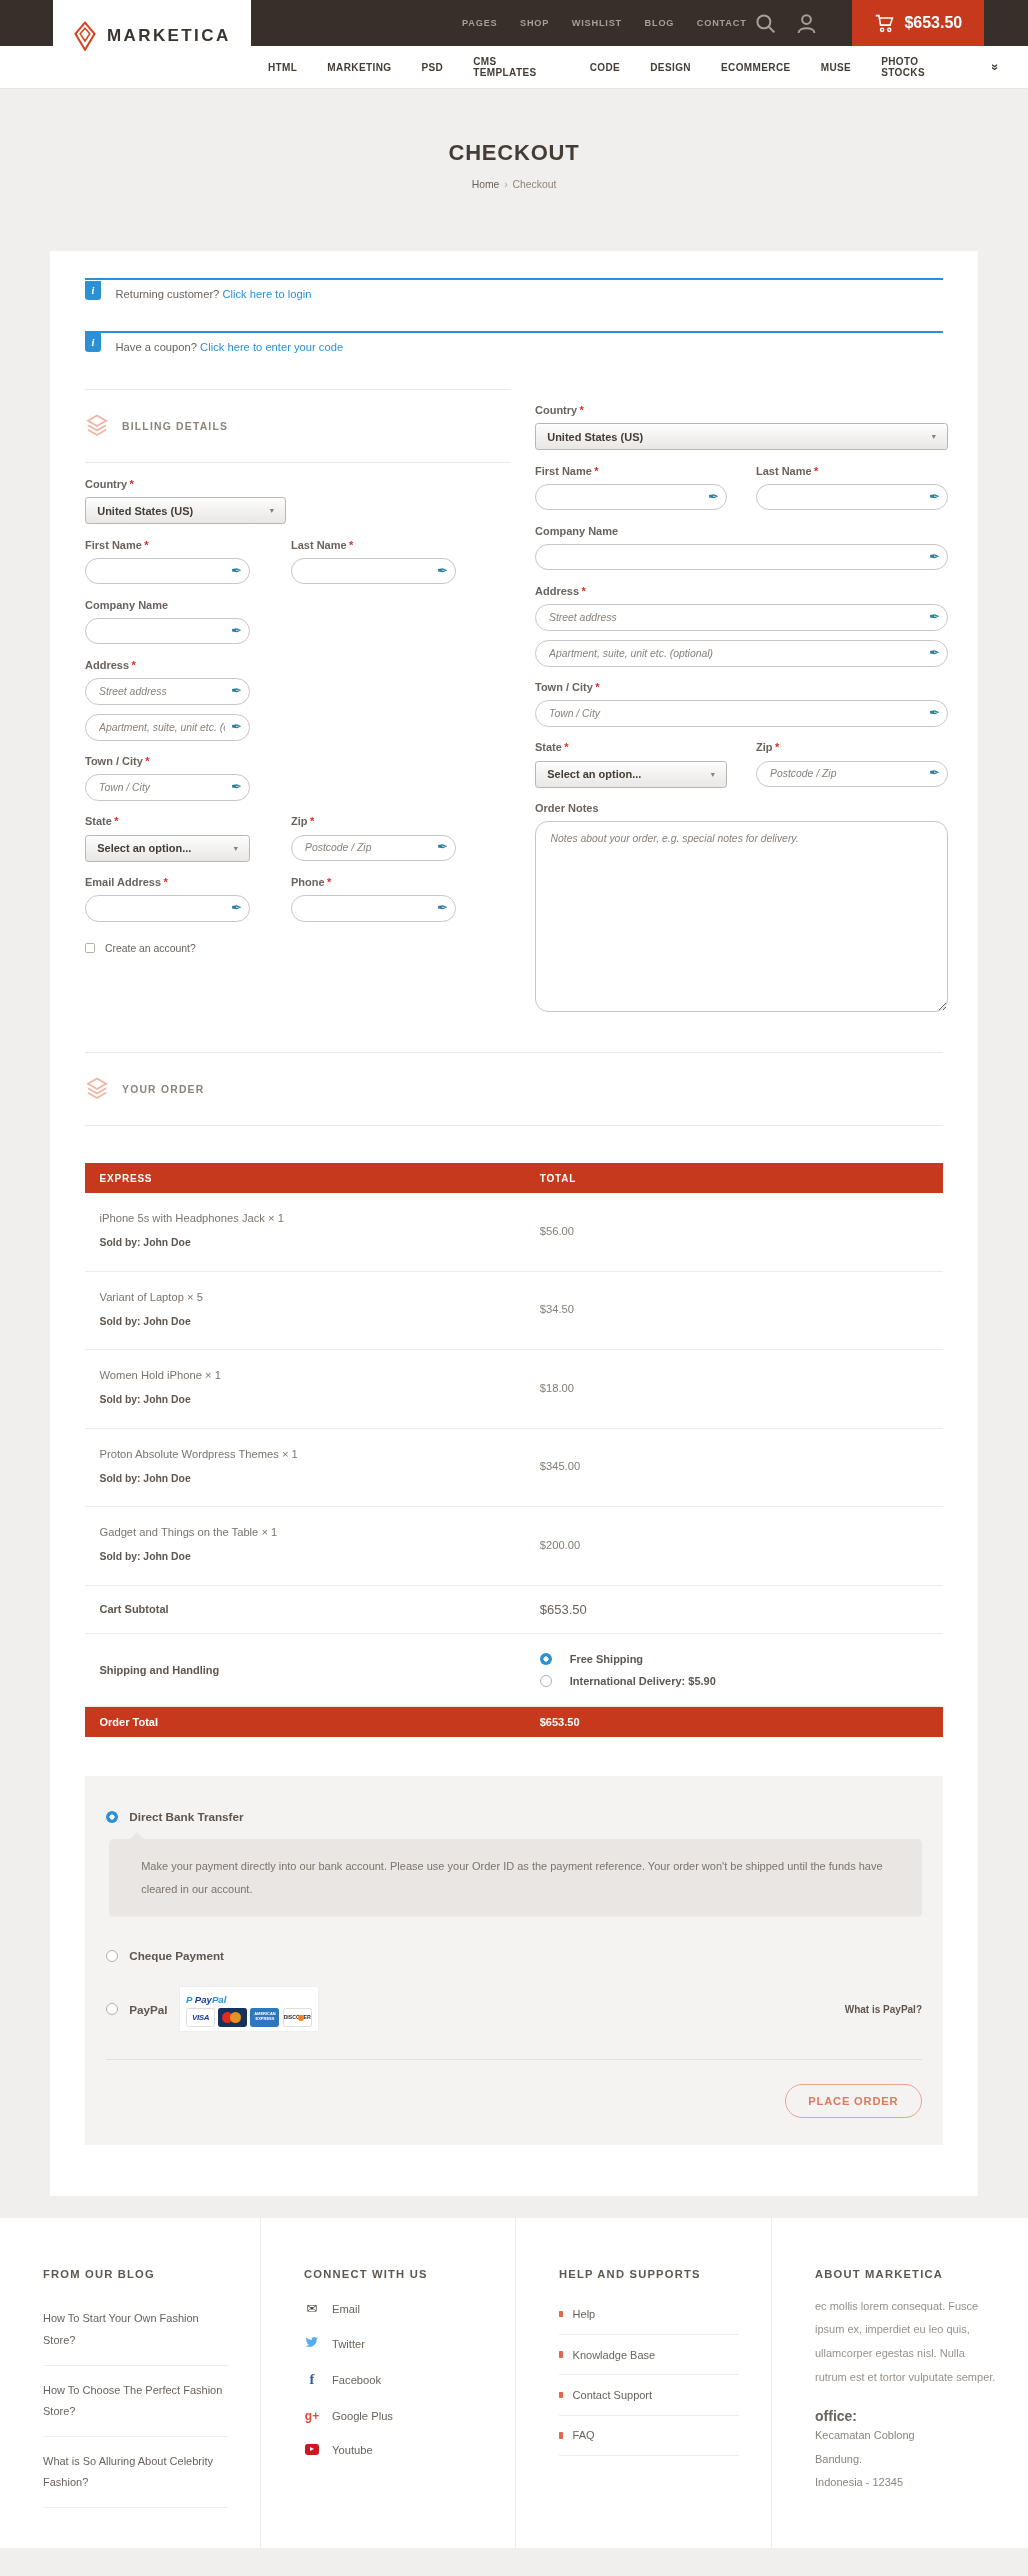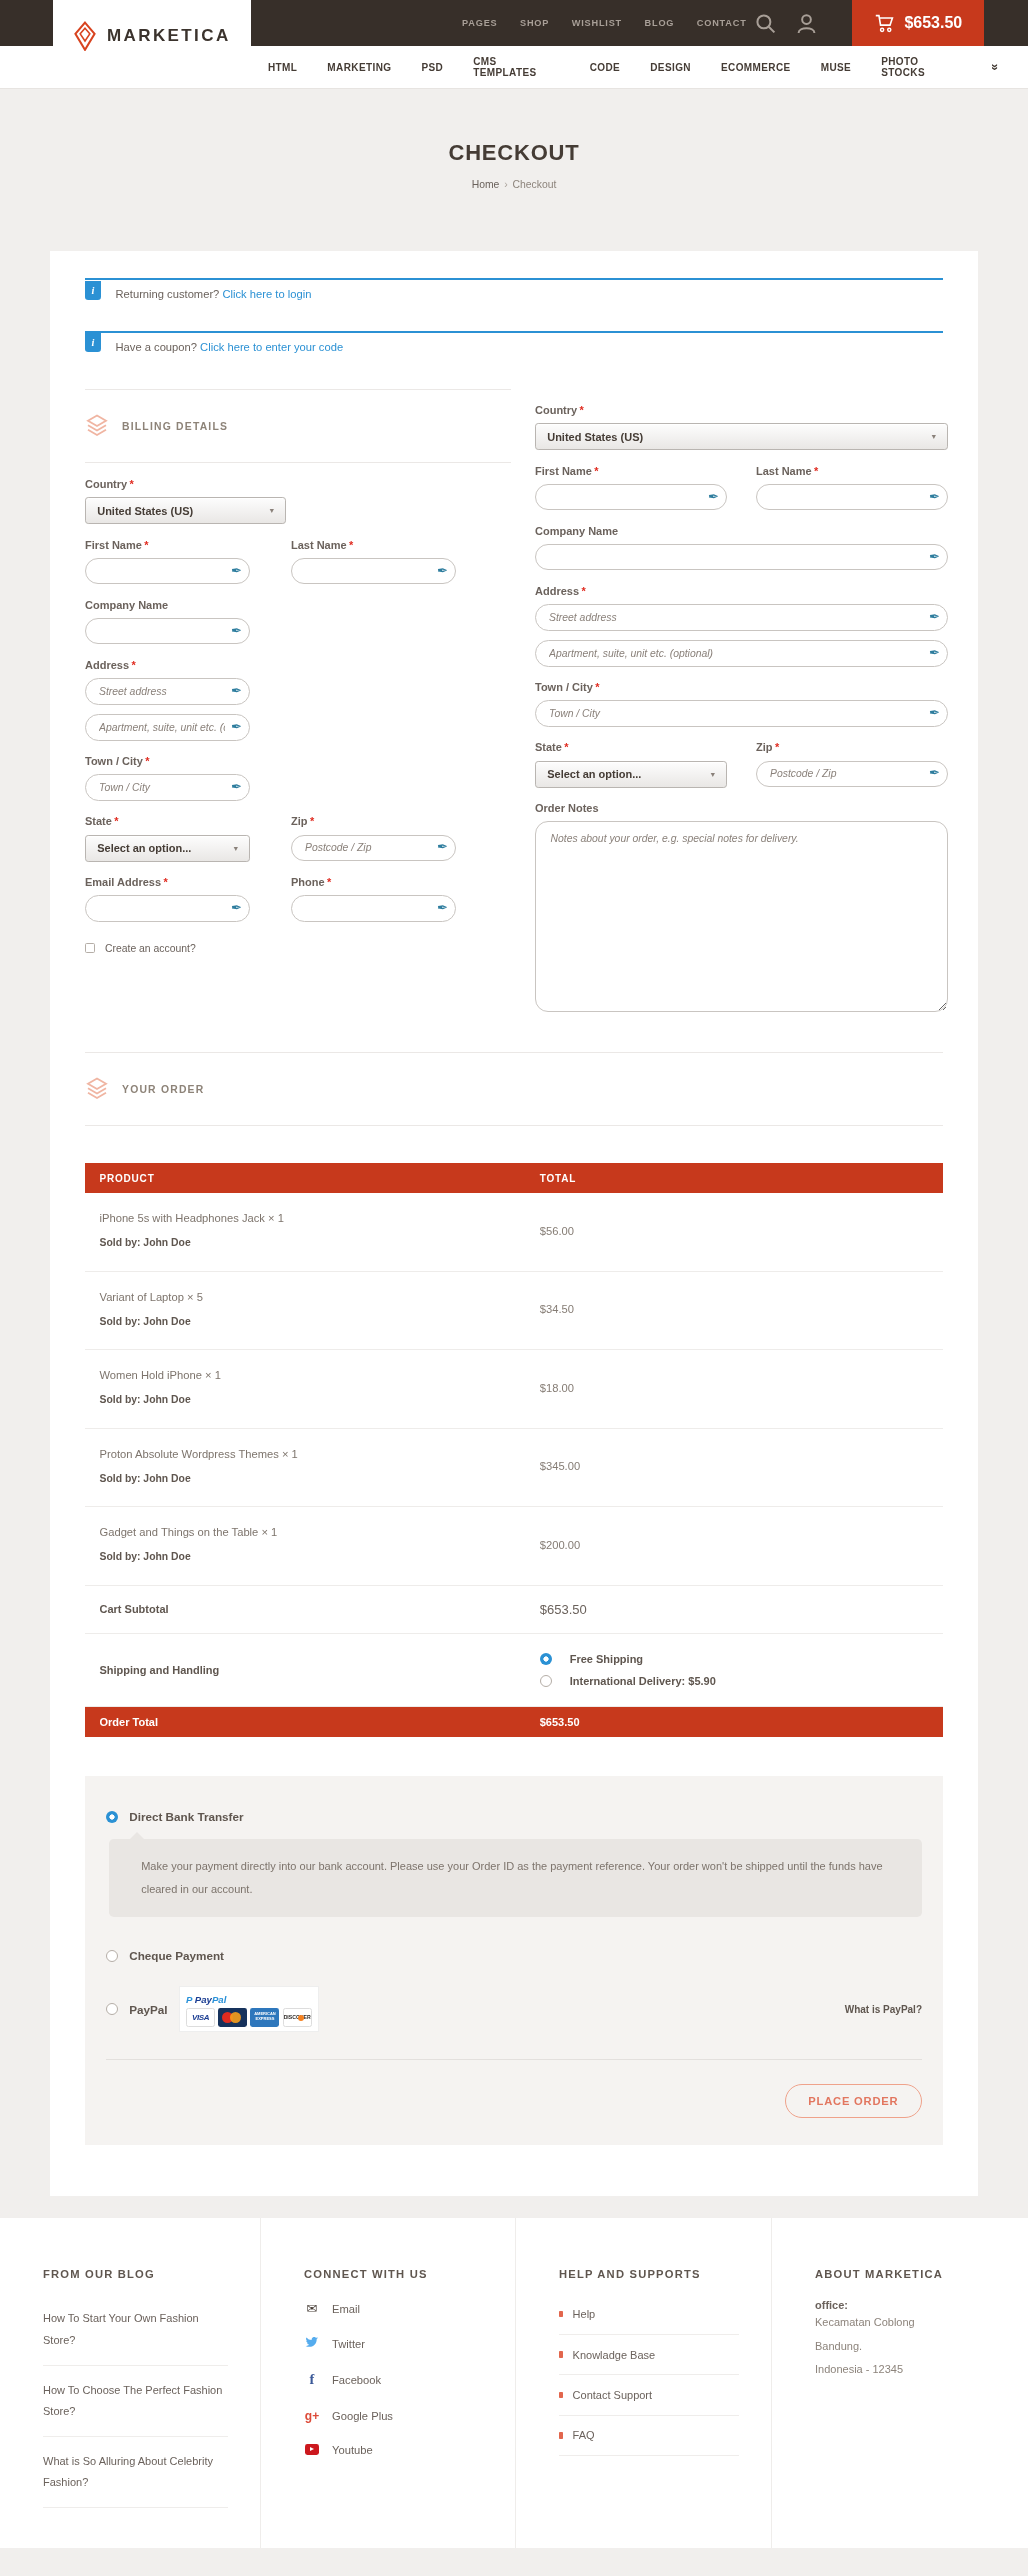--- a/index.html
+++ b/index.html
@@ -138,21 +138,21 @@
   .soc .ic { width:16px; text-align:center; flex:0 0 16px; }
   .ic-email { font-size:13px; color:#453c35; }
   .ic-fb { color:#3b5998; font-weight:bold; font-family:"Liberation Serif",serif; font-size:14.5px; }
   .ic-gp { color:#dd4b39; font-weight:bold; font-size:12px; }
   .ic-yt { display:inline-block; width:14.5px; height:10.4px; background:#cc181e; border-radius:2.4px; position:relative; }
   .ic-yt::after { content:""; position:absolute; left:5.6px; top:2.8px; border:2.8px solid transparent; border-left:4px solid #fff; }
   .help-item { display:flex; align-items:center; gap:9.6px; font-size:11px; color:#6b625c;
                padding:13.7px 0; border-bottom:0.8px solid #efedeb; cursor:pointer; }
   .bullet { width:4px; height:6.4px; background:#e2664d; border-radius:0.8px; flex:0 0 4px; }
   .about-text { font-size:11px; color:#98908a; line-height:2.15; margin-top:6.4px; }
-  .office-label { font-weight:bold; color:#6b625c; font-size:11px; margin-top:19px; }
+  .office-label { font-weight:bold; color:#6b625c; font-size:14px; margin-top:19px; }
   .office-line { font-size:11px; color:#8d847c; line-height:2.15; }
 </style>
 </head>
 <body>
 
 <div class="topbar">
   <div class="logo-box">
     <svg class="tag" width="24" height="30.5" viewBox="0 0 30 38">
       <path d="M15 2 L27 16 L15 36 L3 16 Z" fill="none" stroke="#d8431f" stroke-width="2.5"></path>
       <path d="M15 9 L21 16 L15 25 L9 16 Z" fill="none" stroke="#d8431f" stroke-width="2"></path>
@@ -355,21 +355,21 @@
     <svg class="layers-icon" viewBox="0 0 32 32">
       <path d="M16 2 L28 9 L16 16 L4 9 Z" fill="none" stroke="#f0b5a2" stroke-width="2.4"></path>
       <path d="M4 15 L16 22 L28 15" fill="none" stroke="#f0b5a2" stroke-width="2.4"></path>
       <path d="M4 21 L16 28 L28 21" fill="none" stroke="#f0b5a2" stroke-width="2.4"></path>
     </svg>
     <span class="sec-head-title">YOUR ORDER</span>
   </div>
 
   <div class="otable">
     <div class="thead">
-      <div class="c-prod">PRODUCT</div>
+      <div class="c-prod">EXPRESS</div>
       <div class="c-tot">TOTAL</div>
     </div>
 
     <div class="orow">
       <div class="c-prod">
           <div class="name">iPhone 5s with Headphones Jack × 1</div>
           <div class="sold">Sold by: John Doe</div>
         </div>
       <div class="c-tot"><span class="price">$56.00</span></div>
     </div>
@@ -520,20 +520,21 @@
       </div>
     <div class="help-item">
         <span class="bullet"></span>
         <span>FAQ</span>
       </div>
 
   </div>
 
   <div class="fcol">
     <div class="fhead">ABOUT MARKETICA</div>
+    <div class="about-text">ec mollis lorem consequat. Fusce ipsum ex, imperdiet eu leo quis, ullamcorper egestas nisl. Nulla rutrum est et tortor vulputate semper.</div>
     <div class="office-label">office:</div>
     <div class="office-line">Kecamatan Coblong</div>
     <div class="office-line">Bandung.</div>
     <div class="office-line">Indonesia - 12345</div>
 
   </div>
 </div>
 
 
 </body></html>

